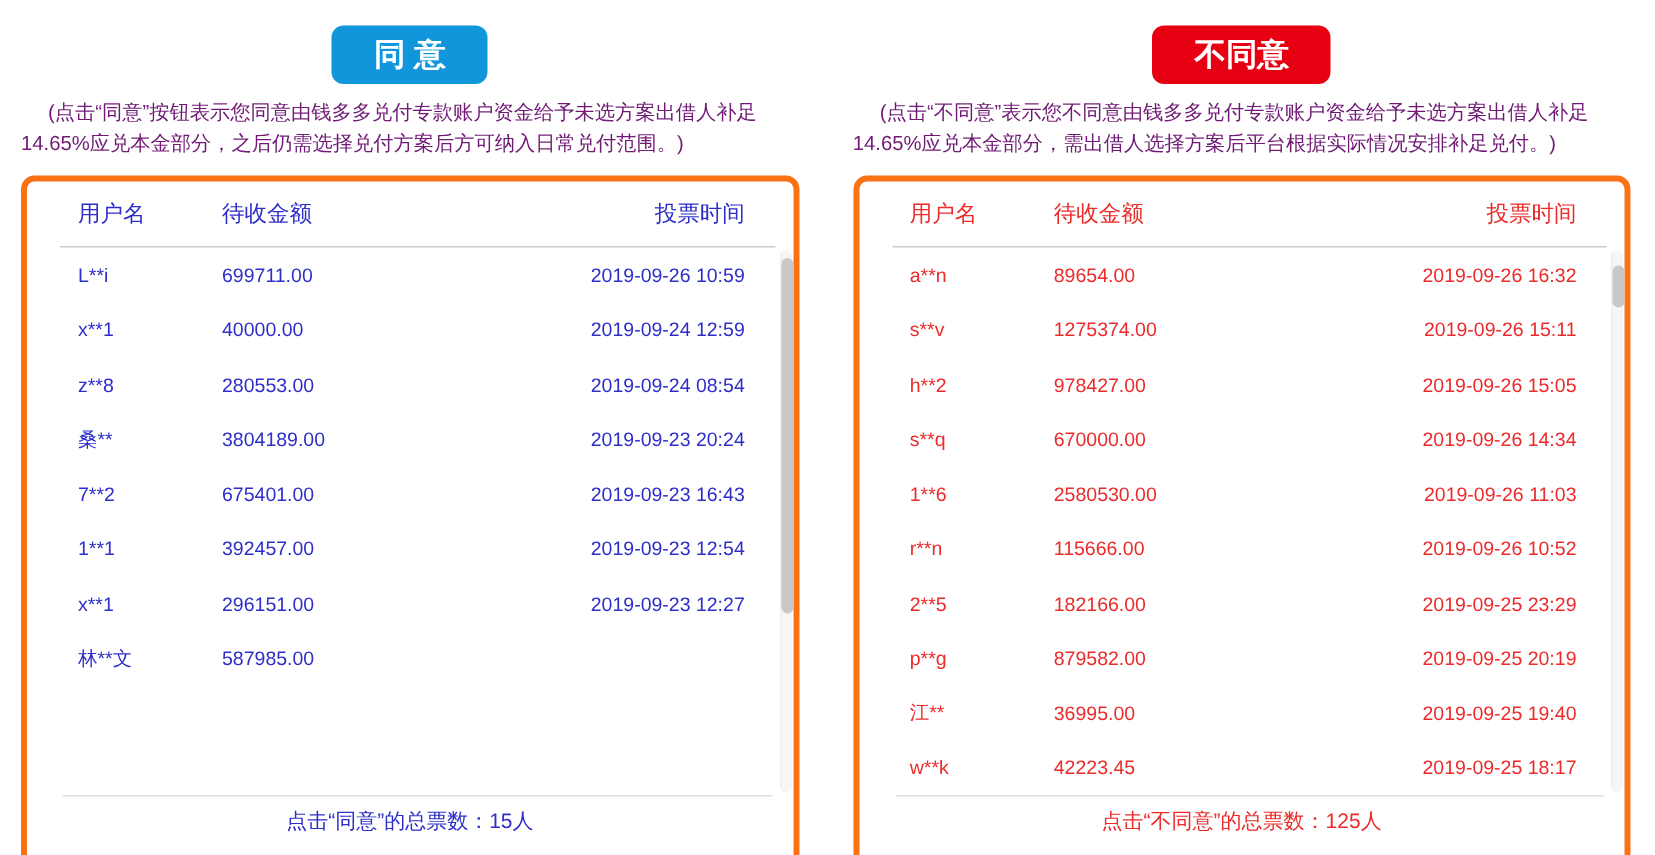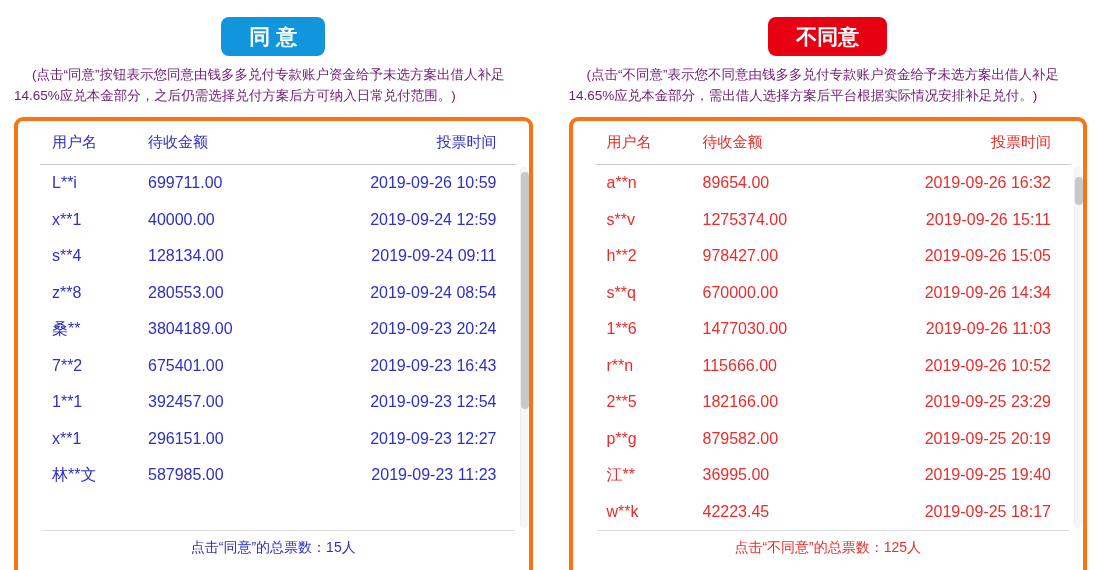--- a/index.html
+++ b/index.html
@@ -40,21 +40,21 @@
     align-items:center;
   }
   .cell-user   { text-align:left;  padding-left:34px; }
   .cell-amount { }
   .cell-time   { text-align:right; padding-right:32px; }
 
   .thead { height:43px; color:var(--theme); font-size:15px; }
   .sep-head { height:1px; background:#ccc; margin:0 12px 0 22px; flex:none; }
   .sep-foot { height:1px; background:#ddd; margin:0 14px 0 24px; flex:none; }
 
-  .tbody { position:relative; height:365px; overflow:hidden; color:var(--theme); font-size:16px; }
+  .tbody { position:relative; height:365px; overflow:hidden; color:var(--theme); font-size:13px; }
   .row { height:36.5px; }
 
   .scrollbar {
     position:absolute; top:2px; bottom:2px; right:1px; width:8px;
     background:#f6f6f6; border-left:1px solid #eee; border-radius:4px;
   }
   .thumb { position:absolute; left:0; width:8px; background:#c8c8c8; border-radius:4px; }
   .agree    .thumb { top:5px;  height:237px; }
   .disagree .thumb { top:10px; height:28px;  }
 
@@ -93,25 +93,20 @@
             <span class="cell-amount">699711.00</span>
             <span class="cell-time">2019-09-26 10:59</span>
           </div>
 
           <div class="row grid-row">
             <span class="cell-user">x**1</span>
             <span class="cell-amount">40000.00</span>
             <span class="cell-time">2019-09-24 12:59</span>
           </div>
 
-          <div class="row grid-row">
-            <span class="cell-user">s**4</span>
-            <span class="cell-amount">128134.00</span>
-            <span class="cell-time">2019-09-24 09:11</span>
-          </div>
 
           <div class="row grid-row">
             <span class="cell-user">z**8</span>
             <span class="cell-amount">280553.00</span>
             <span class="cell-time">2019-09-24 08:54</span>
           </div>
 
 
           <div class="row grid-row">
             <span class="cell-user">桑**</span>
@@ -133,21 +128,20 @@
 
           <div class="row grid-row">
             <span class="cell-user">x**1</span>
             <span class="cell-amount">296151.00</span>
             <span class="cell-time">2019-09-23 12:27</span>
           </div>
 
           <div class="row grid-row">
             <span class="cell-user">林**文</span>
             <span class="cell-amount">587985.00</span>
-            <span class="cell-time">2019-09-23 11:23</span>
           </div>
         </div>
 
       <div class="sep-foot"></div>
       <div class="tfoot">点击“同意”的总票数：15人</div>
     </div>
   </div>
 
   <div class="col disagree">
     <div class="btn-wrap">
@@ -188,21 +182,21 @@
           </div>
 
           <div class="row grid-row">
             <span class="cell-user">s**q</span>
             <span class="cell-amount">670000.00</span>
             <span class="cell-time">2019-09-26 14:34</span>
           </div>
 
           <div class="row grid-row">
             <span class="cell-user">1**6</span>
-            <span class="cell-amount">1477030.00</span>
+            <span class="cell-amount">2580530.00</span>
             <span class="cell-time">2019-09-26 11:03</span>
           </div>
 
           <div class="row grid-row">
             <span class="cell-user">r**n</span>
             <span class="cell-amount">115666.00</span>
             <span class="cell-time">2019-09-26 10:52</span>
           </div>
 
           <div class="row grid-row">

